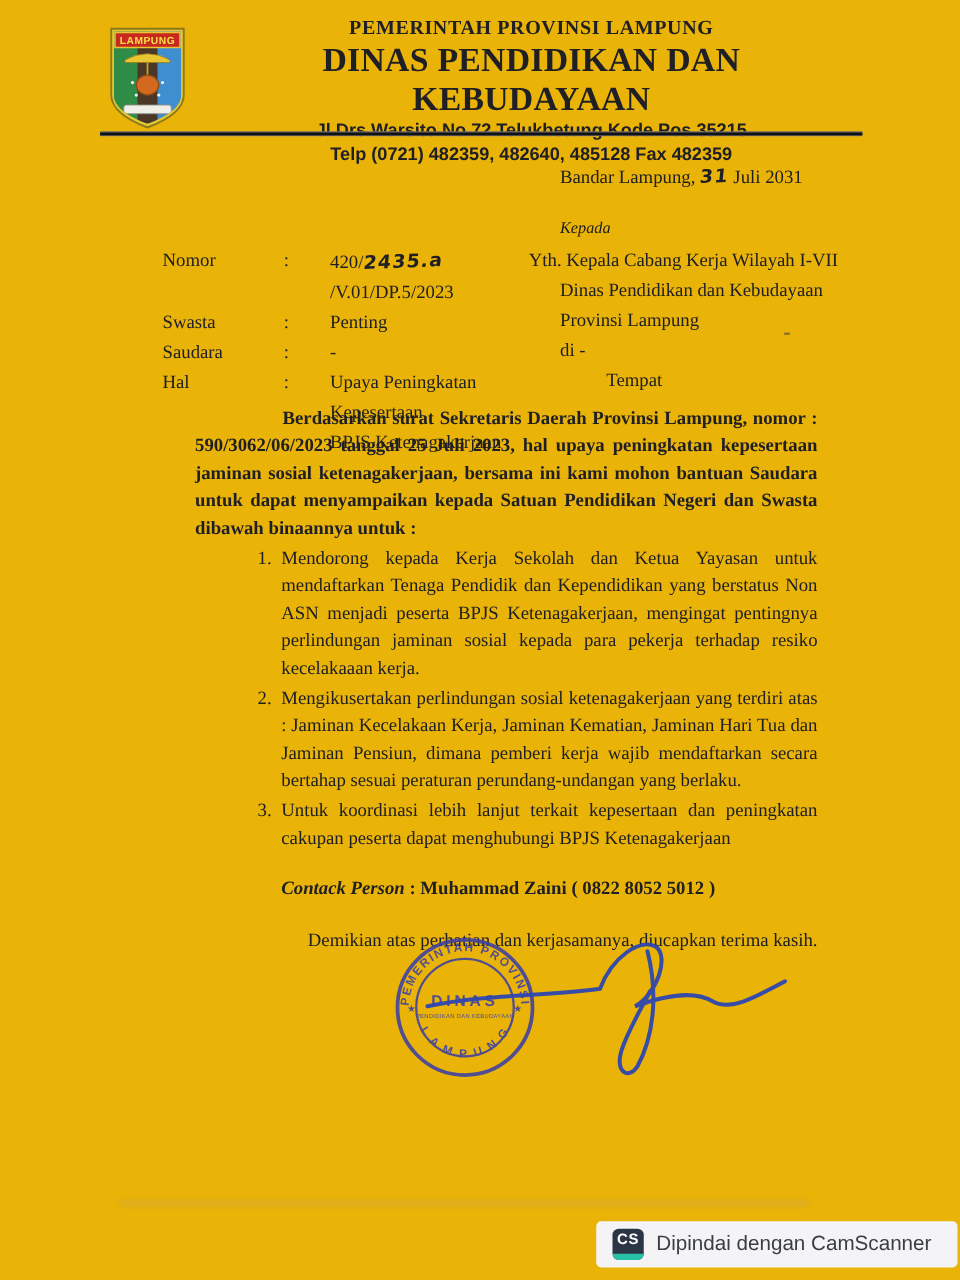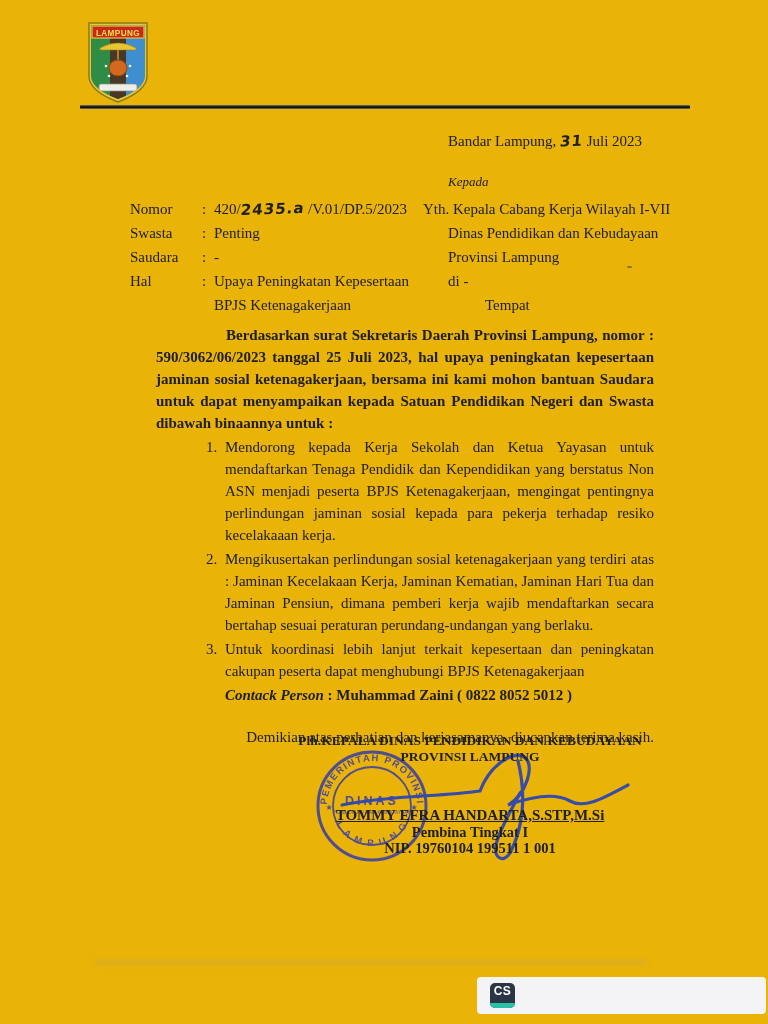--- a/index.html
+++ b/index.html
@@ -18,38 +18,38 @@
   .head-rule { position:absolute; left:80px; top:105px; width:610px; height:4px;
     background:linear-gradient(#777 0%, #111 45%, #111 70%, #888 100%); border-radius:1px; }
 
   
   .date-line { position:absolute; left:448px; top:132px; font-size:15px; }
   .hand { font-family:"DejaVu Sans", sans-serif; font-weight:bold; display:inline-block;
           transform:skewX(-8deg) rotate(-2deg); font-size:15px; letter-spacing:1px; }
   .kepada { position:absolute; left:448px; top:174px; font-size:13px;font-style:italic; }
 
   .meta { position:absolute; left:130px; top:197px; width:300px; font-size:15px; line-height:24px; }
-  .meta-row { display:flex; }
+  .meta-row { display:flex;gap:25px; }
   .meta-label { width:72px; flex:0 0 72px; }
   .meta-colon { width:12px; flex:0 0 12px; }
   .meta-value { flex:1; }
 
   .recipient { position:absolute; left:423px; top:197px; width:280px; font-size:15px; line-height:24px; }
   .recipient .indent1 { padding-left:25px; }
   .recipient .indent2 { padding-left:62px; }
 
   
   .body { position:absolute; left:156px; top:324px; width:498px; font-size:15px; line-height:22px; }
   .opening { text-align:justify; text-indent:70px;font-weight:bold; }
   .list { margin-top:2px; }
   .list-item { display:flex; margin-left:50px; margin-top:2px; }
   .list-num  { flex:0 0 19px; }
   .item-body { flex:1; }
   .item-text { text-align:justify; }
-  .contact-line { margin-top:2px; font-weight:bold; }
+  .contact-line { margin-top:18px; font-weight:bold; }
   .contact-label { font-style:italic; }
   .closing { margin-top:20px; text-indent:52px;text-align:right; }
 
   
   .sig-block { position:absolute; left:295px; top:733px; width:350px; text-align:center; font-weight:bold; }
   .sig-title { font-size:13.5px; line-height:16px; }
   .sig-gap { height:42px; }
   .sig-name { font-size:15px; text-decoration:underline; line-height:17px; }
   .sig-rank { font-size:14.5px; line-height:16px; }
   .sig-nip  { font-size:14.5px; line-height:16px; }
@@ -95,26 +95,32 @@
       <circle cx="20" cy="50" r="1.3" fill="#f2f2f2"></circle>
       <circle cx="44" cy="50" r="1.3" fill="#f2f2f2"></circle>
       <circle cx="23" cy="60" r="1.3" fill="#f2f2f2"></circle>
       <circle cx="41" cy="60" r="1.3" fill="#f2f2f2"></circle>
       <rect x="13" y="68" width="38" height="7" rx="2" fill="#efefe8" stroke="#8f8f85" stroke-width="0.7"></rect>
       <rect x="6" y="10" width="52" height="12" fill="#c8281e" stroke="#e8c532" stroke-width="1.2"></rect>
       <text x="32" y="19.5" text-anchor="middle" font-family="Liberation Sans, sans-serif" font-size="8.2" font-weight="bold" fill="#f5e04a" letter-spacing=".4">LAMPUNG</text>
     </g>
   </svg>
 
+  <div class="letterhead">
+    <div class="lh-gov">PEMERINTAH PROVINSI LAMPUNG</div>
+    <div class="lh-agency">DINAS PENDIDIKAN DAN KEBUDAYAAN</div>
+    <div class="lh-addr">Jl.Drs.Warsito No.72 Telukbetung Kode Pos 35215</div>
+    <div class="lh-phone">Telp (0721) 482359, 482640, 485128 Fax 482359</div>
+  </div>
   <div class="head-rule"></div>
 
   <div class="date-line">
     <span>Bandar Lampung,</span>
     <span class="hand">31</span>
-    <span>Juli 2023</span>
+    <span>Juli 2031</span>
   </div>
 
   <div class="kepada">Kepada</div>
 
   <div class="meta">
     <div class="meta-row">
       <span class="meta-label">Nomor</span>
       <span class="meta-colon">:</span>
       <span class="meta-value"><span>420/</span><span class="hand">2435.a</span><span> /V.01/DP.5/2023</span></span>
     </div>
@@ -194,31 +200,24 @@
     <text x="57" y="65" text-anchor="middle" font-family="Liberation Sans, sans-serif" font-size="4.6" fill="#3d3fa5" letter-spacing=".3">PENDIDIKAN DAN KEBUDAYAAN</text>
   </svg>
 
   <svg class="signature-ink" viewBox="0 0 300 125">
     <g fill="none" stroke="#2e47b0" stroke-width="3.2" stroke-linecap="round" opacity=".95">
       <path d="M 2 60 C 50 50 100 52 140 46 C 150 20 172 6 184 12 C 196 19 186 50 168 60 C 196 50 216 48 230 56 C 244 64 262 54 288 40"></path>
       <path d="M 178 16 C 186 48 184 82 170 108 C 163 119 152 113 157 96 C 162 80 172 64 180 48"></path>
     </g>
   </svg>
 
-  <div class="sig-block">
-    <div class="sig-title">Plh.KEPALA DINAS PENDIDIKAN DAN KEBUDAYAAN</div>
-    <div class="sig-title">PROVINSI LAMPUNG</div>
-    <div class="sig-gap"></div>
-    <div class="sig-name">TOMMY EFRA HANDARTA,S.STP,M.Si</div>
-    <div class="sig-rank">Pembina Tingkat I</div>
-    <div class="sig-nip">NIP. 19760104 199511 1 001</div>
-  </div>
 
   <div class="ghost-line"></div>
 
   <div class="cs-badge">
     <div class="cs-icon">
       <div class="cs-letters">CS</div>
       <div class="teal"></div>
     </div>
+    <div class="cs-text">Dipindai dengan CamScanner</div>
   </div>
 
 </div>
 
 </body></html>

